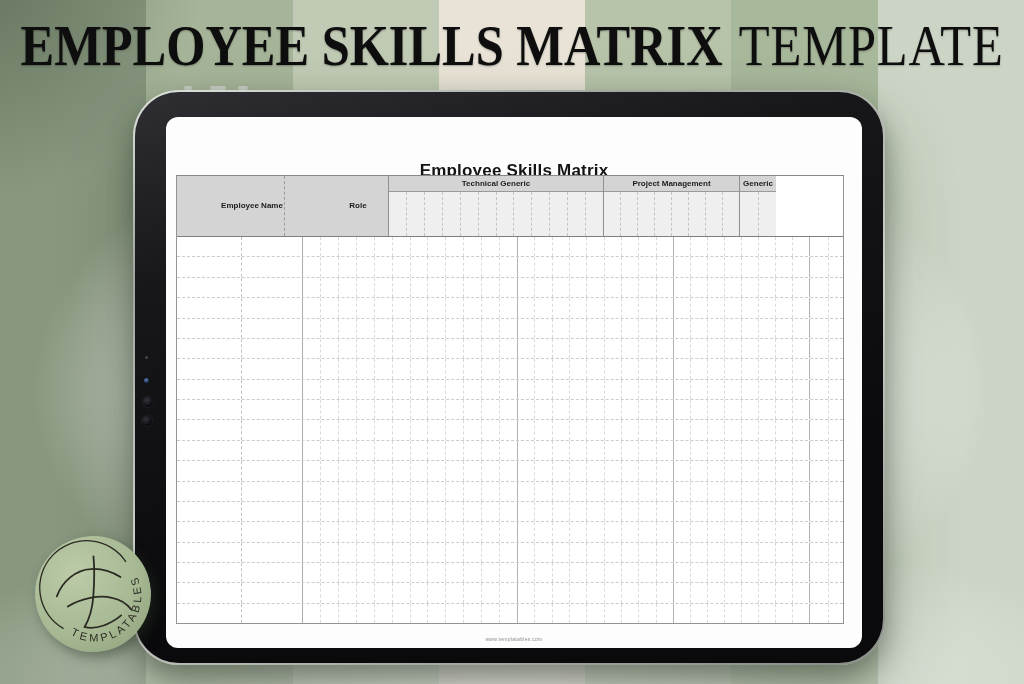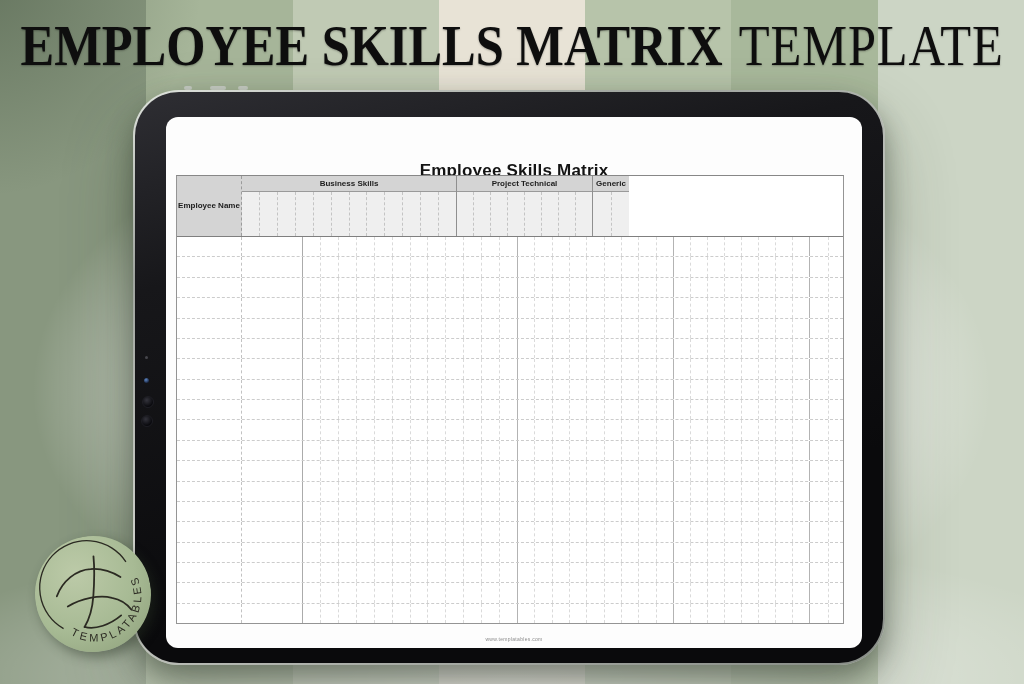--- a/index.html
+++ b/index.html
@@ -37,21 +37,21 @@
   
   .sheet-title{position:absolute;top:44px;left:0;right:0;text-align:center;
           font-size:17px;font-weight:700;color:#141414;letter-spacing:.2px;}
   .site-url{position:absolute;bottom:6px;left:0;right:0;text-align:center;
           font-size:5px;color:#8a8a8a;letter-spacing:.3px;}
   .matrix{position:absolute;left:10px;top:58px;width:666px;height:447px;
           border:1px solid #949494;border-top-color:#878787;background:#fff;
           display:flex;flex-direction:column;}
   .m-head{display:flex;height:60px;border-bottom:1px solid #7f7f7f;flex:none;}
   .corner{background:#d4d4d4;display:flex;align-items:center;justify-content:center;
-          text-align:center;font-size:8px;font-weight:700;color:#1c1c1c;line-height:1.3;flex:none;}
+          text-align:center;font-size:8px;font-weight:700;color:#1c1c1c;line-height:1.3;flex:none;padding-left:43px;}
   .corner.emp{width:64px;border-right:1px dashed #9b9b9b;}
   .corner.role{width:60px;border-right:1px solid #8f8f8f;}
   .hgroups{flex:1;display:flex;}
   .hgroup{display:flex;flex-direction:column;flex:none;}
   .hgroup+.hgroup{border-left:1px solid #8f8f8f;}
   .hgroup .glabel{height:15px;background:#d4d4d4;border-bottom:1px solid #9a9a9a;
           font-size:8px;font-weight:700;color:#1c1c1c;display:flex;align-items:center;
           justify-content:center;white-space:nowrap;flex:none;}
   .hgroup .gsub{flex:1;display:flex;background:#efefef;}
   .hgroup .gsub>div{flex:1;}
@@ -103,40 +103,41 @@
       <div class="cam-dot cam-small"></div>
       <div class="cam-dot cam-blue"></div>
       <div class="cam-dot cam-lens1"></div>
       <div class="cam-dot cam-lens2"></div>
 
       <div class="screen">
         <div class="sheet-title">Employee Skills Matrix</div>
         <div class="matrix" id="matrix">
             <div class="m-head">
               <div class="corner emp">Employee Name</div>
+              <div class="corner role">Role</div>
               <div class="hgroups">
                 <div class="hgroup" style="width: 214px;">
-                  <div class="glabel">Business Skills</div>
+                  <div class="glabel">Technical Generic</div>
                   <div class="gsub">
                     <div></div>
                     <div></div>
                     <div></div>
                     <div></div>
                     <div></div>
                     <div></div>
                     <div></div>
                     <div></div>
                     <div></div>
                     <div></div>
                     <div></div>
                     <div></div>
                   </div>
                 </div>
                 <div class="hgroup" style="width: 135px;">
-                  <div class="glabel">Project Technical</div>
+                  <div class="glabel">Project Management</div>
                   <div class="gsub">
                     <div></div>
                     <div></div>
                     <div></div>
                     <div></div>
                     <div></div>
                     <div></div>
                     <div></div>
                     <div></div>
                   </div>

